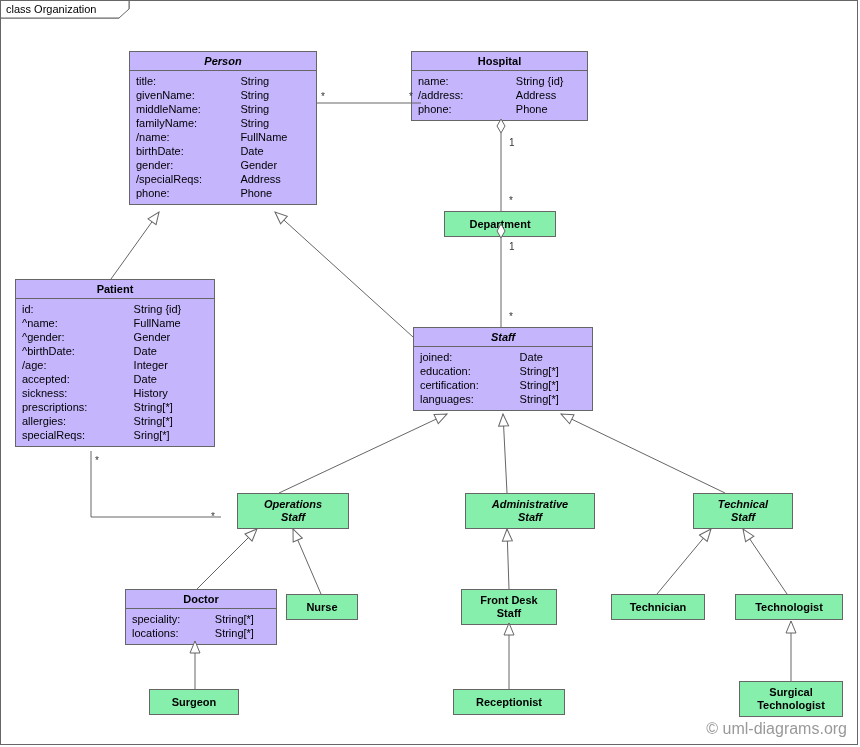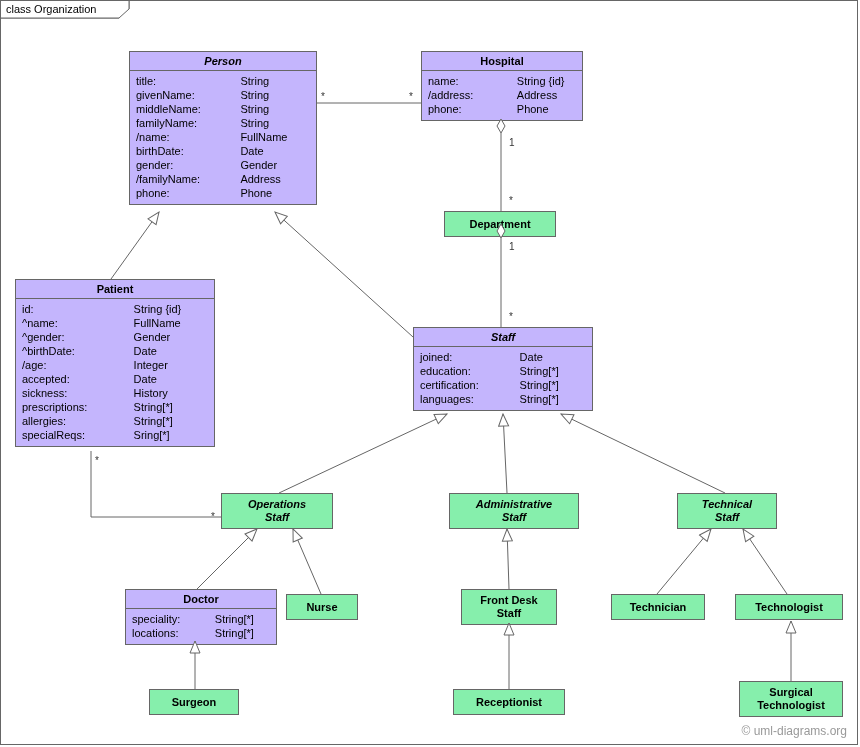--- a/index.html
+++ b/index.html
@@ -46,40 +46,40 @@
   .attr-type { width: 40%; }
   .simple-box {
     position: absolute;
     border: 1px solid #666;
     background: #86efac;
     text-align: center;
     font-weight: bold;
     padding: 6px 8px;
     box-sizing: border-box;
   }
-  .simple-box.italic { font-style: italic; }
+  .simple-box.italic { font-style: italic; margin-left: 16px; }
   .two-line { line-height: 13px; padding: 4px 6px; }
 
   svg.overlay {
     position: absolute;
     top: 0; left: 0;
     width: 858px;
     height: 745px;
     pointer-events: none;
   }
   .mult {
     position: absolute;
     font-size: 10px;
     color: #333;
   }
   .watermark {
     position: absolute;
     right: 10px;
     bottom: 6px;
-    font-size: 12px;
+    font-size: 16px;
     color: #999;
   }
 </style>
 </head>
 <body>
 
 <div class="frame">
 
   <div style="position:absolute;top:-1px;left:-1px;">
     <div style="display:inline-block;border:1px solid #666;border-top:1px solid #666;border-left:1px solid #666;background:#fff;padding:1px 4px 1px 4px;font-size:11px;position:relative;">
@@ -120,31 +120,31 @@
         </div>
         <div class="attr-row">
           <span class="attr-name">birthDate:</span>
           <span class="attr-type">Date</span>
         </div>
         <div class="attr-row">
           <span class="attr-name">gender:</span>
           <span class="attr-type">Gender</span>
         </div>
         <div class="attr-row">
-          <span class="attr-name">/familyName:</span>
+          <span class="attr-name">/specialReqs:</span>
           <span class="attr-type">Address</span>
         </div>
         <div class="attr-row">
           <span class="attr-name">phone:</span>
           <span class="attr-type">Phone</span>
         </div>
       </div>
   </div>
 
-  <div class="class-box" style="left:420px;top:50px;width:162px;">
+  <div class="class-box" style="left:410px;top:50px;width:177px;">
     <div class="class-title concrete">Hospital</div>
     <div class="class-attrs" id="attrs-hospital">
         <div class="attr-row">
           <span class="attr-name">name:</span>
           <span class="attr-type">String {id}</span>
         </div>
         <div class="attr-row">
           <span class="attr-name">/address:</span>
           <span class="attr-type">Address</span>
         </div>

